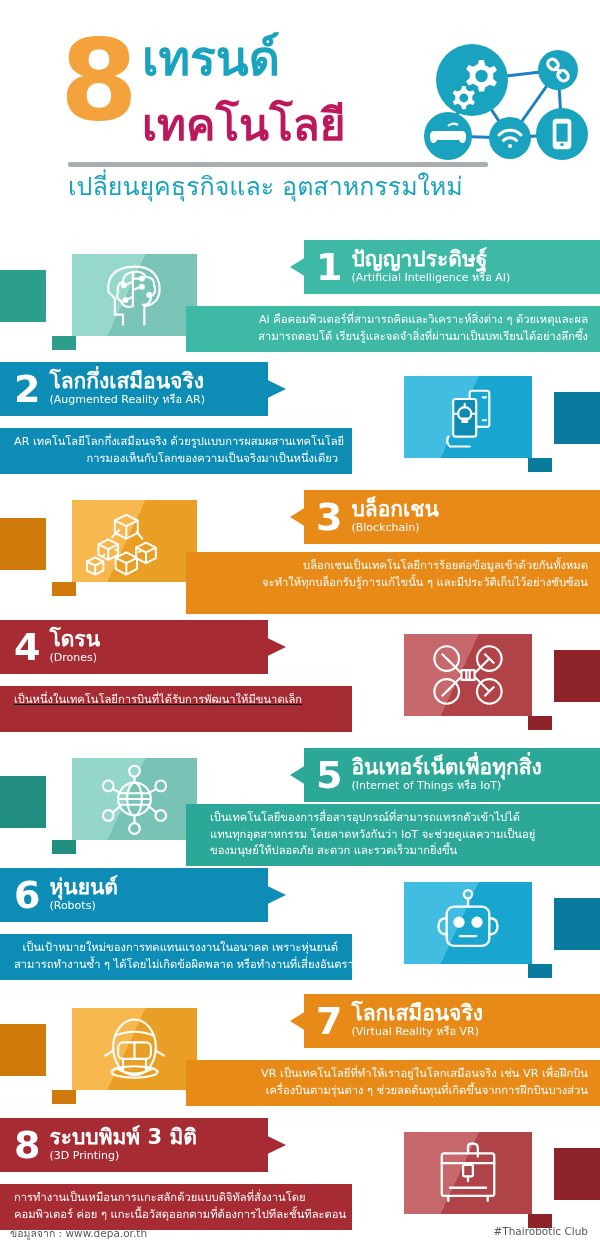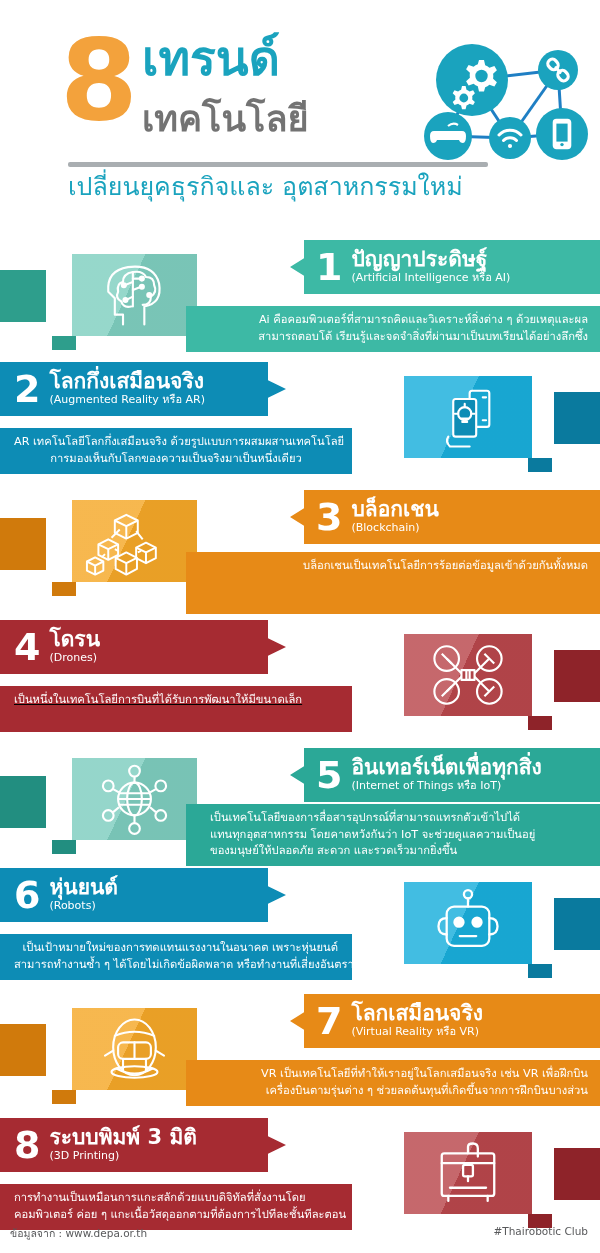--- a/index.html
+++ b/index.html
@@ -16,22 +16,22 @@
     position:absolute; left:8px; top:6px;
     font-size:112px; line-height:112px; font-weight:bold;
     color:#F3A23C; letter-spacing:-4px;
   }
   .hdr-words{ position:absolute; left:90px; top:14px; width:270px; }
   .hdr-l1{
     font-size:48px; line-height:52px; font-weight:bold; color:#1AA3BE;
     white-space:nowrap;
   }
   .hdr-l2{
-    font-size:36px; line-height:50px; font-weight:bold; color:#737373;
-    white-space:nowrap; margin-top:10px;
+    font-size:44px; line-height:50px; font-weight:bold; color:#be185d;
+    white-space:nowrap; margin-top:16px;
   }
   .hdr-rule{
     position:absolute; left:16px; top:144px; width:420px; height:5px;
     background:#A9AEB1; border-radius:2px;
   }
   .hdr-sub{
     position:absolute; left:16px; top:152px; width:470px;
     font-size:25px; line-height:34px; color:#1AA3BE; font-weight:normal;
     white-space:nowrap;
   }
@@ -187,21 +187,21 @@
         </div>
       </div>
       <div class="iconfoot" style="left: 528px; top: 96px; width: 24px; background: rgb(10, 122, 158);"></div>
       <div class="titlebar clip-right" style="left: 0px; top: 0px; width: 286px; background: rgb(13, 140, 181); padding-left: 14px;">
         <div class="num">2</div>
         <div class="ttxt">
           <div class="tmain">โลกกึ่งเสมือนจริง</div>
           <div class="tsub">(Augmented Reality หรือ AR)</div>
         </div>
       </div>
-      <div class="body" style="left: 0px; top: 66px; width: 352px; height: 46px; background: rgb(13, 140, 181); padding: 6px 14px 0px; text-align: center;">
+      <div class="body" style="left: 0px; top: 66px; width: 352px; height: 46px; background: rgb(13, 140, 181); padding: 6px 14px 0px; text-align: right;">
         <p>AR เทคโนโลยีโลกกึ่งเสมือนจริง ด้วยรูปแบบการผสมผสานเทคโนโลยี</p>
         <p>การมองเห็นกับโลกของความเป็นจริงมาเป็นหนึ่งเดียว</p>
       </div>
     </div>
     <div class="section" style="position: absolute; left: 0px; top: 490px; width: 600px; height: 130px;">
       <div class="tab" style="left: 0px; top: 28px; height: 52px; background: rgb(208, 122, 12);"></div>
       <div class="iconbox" style="left: 72px; top: 10px; width: 125px; height: 82px; background: rgb(245, 168, 40);">
         <div class="shade"></div>
         <div style="position: absolute; inset: 0px;">
           <svg viewBox="0 0 140 100">
@@ -234,20 +234,21 @@
       <div class="iconfoot" style="left: 52px; top: 92px; width: 24px; background: rgb(208, 122, 12);"></div>
       <div class="titlebar clip-left" style="left: 290px; top: 0px; width: 310px; background: rgb(231, 138, 23); padding-left: 26px;">
         <div class="num">3</div>
         <div class="ttxt">
           <div class="tmain">บล็อกเชน</div>
           <div class="tsub">(Blockchain)</div>
         </div>
       </div>
       <div class="body" style="left: 186px; top: 62px; width: 414px; height: 62px; background: rgb(231, 138, 23); padding: 6px 12px 0px 24px; text-align: right;">
         <p>บล็อกเชนเป็นเทคโนโลยีการร้อยต่อข้อมูลเข้าด้วยกันทั้งหมด</p>
+        <p>จะทำให้ทุกบล็อกรับรู้การแก้ไขนั้น ๆ และมีประวัติเก็บไว้อย่างซับซ้อน</p>
       </div>
     </div>
     <div class="section" style="position: absolute; left: 0px; top: 620px; width: 600px; height: 118px;">
       <div class="tab" style="left: 554px; top: 30px; height: 52px; background: rgb(142, 35, 41);"></div>
       <div class="iconbox" style="left: 404px; top: 14px; width: 128px; height: 82px; background: rgb(185, 71, 76);">
         <div class="shade"></div>
         <div style="position: absolute; inset: 0px;">
           <svg viewBox="0 0 120 100">
             <g fill="none" stroke="#ffffff" stroke-width="2.6" stroke-linejoin="round">
       <circle cx="34" cy="30" r="15"></circle>

